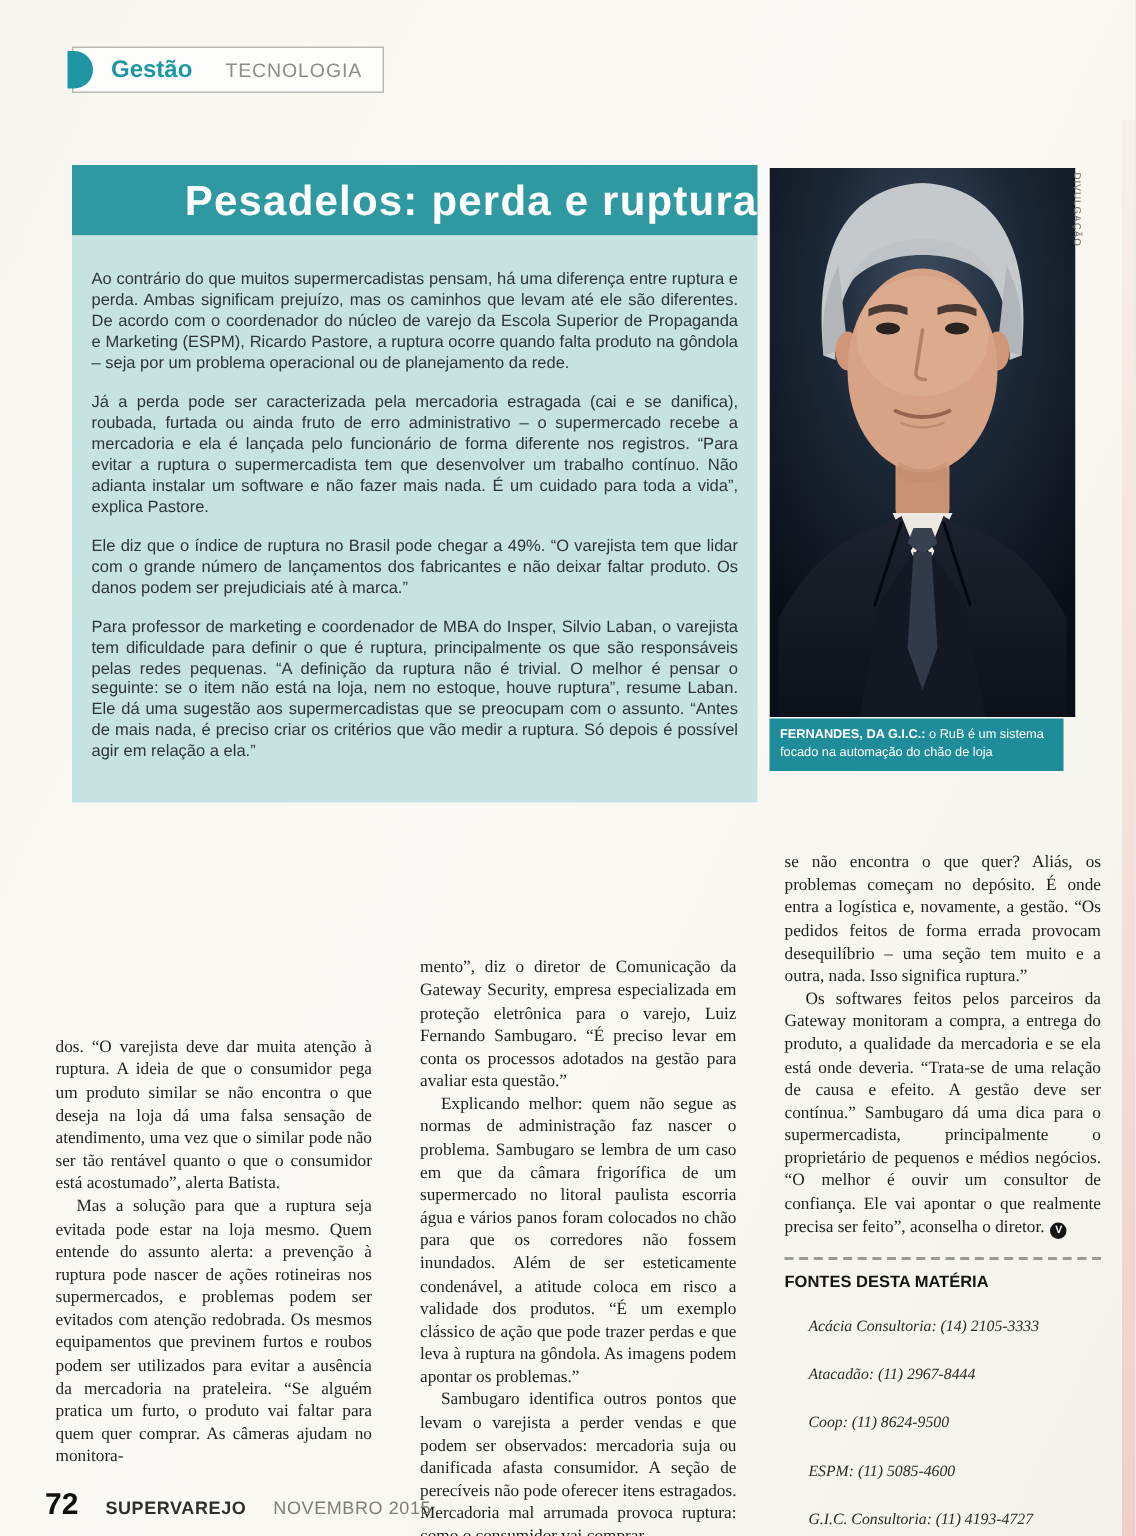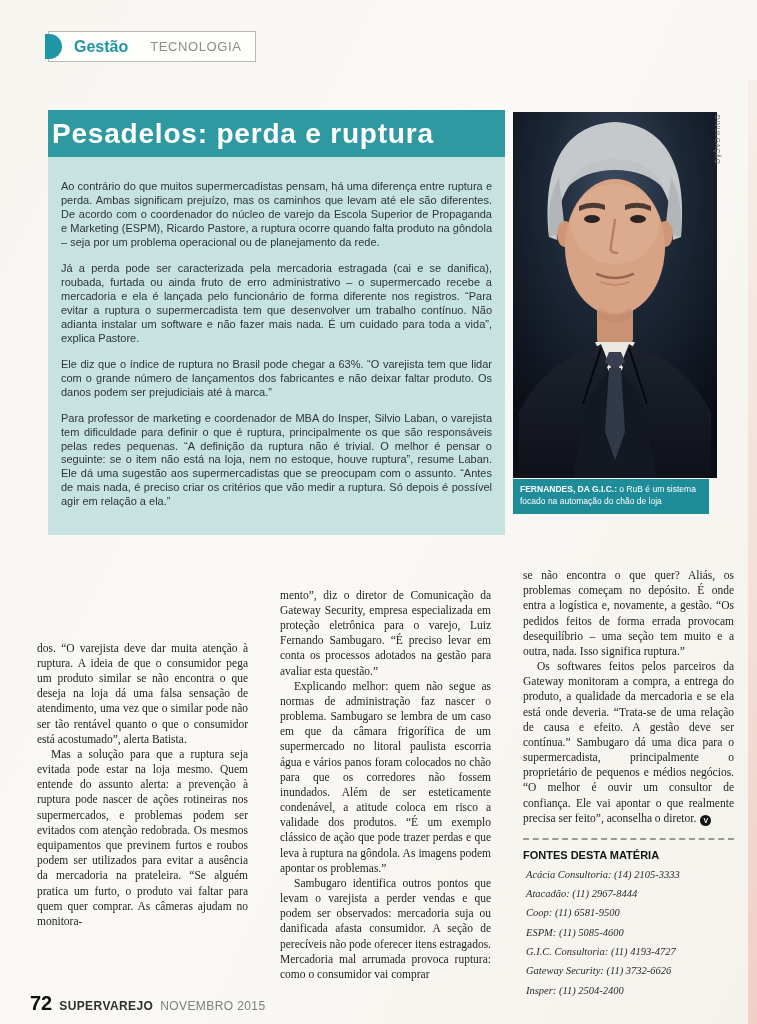--- a/index.html
+++ b/index.html
@@ -37,20 +37,21 @@
 
   
   .title-bar {
     position: absolute; left: 48px; top: 110px; width: 457px; height: 47px;
     background: #2f99a2;
   }
   .title-bar h1 {
     margin: 0; padding: 8px 0 0 4px;
     font-size: 28px; font-weight: bold; color: #ffffff; letter-spacing: 0.8px;
     font-family: "Liberation Sans", sans-serif;
+    text-align: right;
   }
   .intro {
     position: absolute; left: 48px; top: 157px; width: 457px; height: 378px;
     background: #c7e3e1; padding: 11px 13px; overflow: hidden;
   }
   .intro p.intro-p {
     margin: 12px 0 9px 0;
     font-size: 11px; line-height: 1.27; font-weight: normal;
     color: #2e3437; text-align: justify;
   }
@@ -91,30 +92,30 @@
   }
 
   
   .sources { margin-top: 12px; border-top: 2px dashed #9a9a96; padding-top: 9px; }
   .sources-heading {
     font-family: "Liberation Sans", sans-serif;
     font-weight: bold; font-size: 11px; color: #141414;
     margin-bottom: 6px;
   }
   .sources-list p {
-    margin: 3px;
+    margin: 16px;
     font-family: "Liberation Serif", serif; font-style: italic;
     font-size: 10.5px; line-height: 1.55; color: #2a2a2a;
     text-align: left; text-indent: 0 !important;
   }
 
   
   .footer {
     position: absolute; left: 30px; top: 992px;
-    display: flex; align-items: baseline; gap: 7px;
+    display: flex; align-items: baseline; gap: 18px;
   }
   .pagenum { font-size: 20px; font-weight: bold; color: #101010; }
   .mag { font-size: 12px; font-weight: bold; color: #2e2e2c; letter-spacing: 0.4px; }
   .issue { font-size: 12px; color: #7d7d79; letter-spacing: 0.4px; }
 </style>
 </head>
 <body>
 
 <div class="page">
 
@@ -124,21 +125,21 @@
     <span class="badge-category">TECNOLOGIA</span>
   </div>
 
   <div class="title-bar">
     <h1>Pesadelos: perda e ruptura</h1>
   </div>
 
   <div class="intro">
       <p class="intro-p">Ao contrário do que muitos supermercadistas pensam, há uma diferença entre ruptura e perda. Ambas significam prejuízo, mas os caminhos que levam até ele são diferentes. De acordo com o coordenador do núcleo de varejo da Escola Superior de Propaganda e Marketing (ESPM), Ricardo Pastore, a ruptura ocorre quando falta produto na gôndola – seja por um problema operacional ou de planejamento da rede.</p>
       <p class="intro-p">Já a perda pode ser caracterizada pela mercadoria estragada (cai e se danifica), roubada, furtada ou ainda fruto de erro administrativo – o supermercado recebe a mercadoria e ela é lançada pelo funcionário de forma diferente nos registros. “Para evitar a ruptura o supermercadista tem que desenvolver um trabalho contínuo. Não adianta instalar um software e não fazer mais nada. É um cuidado para toda a vida”, explica Pastore.</p>
-      <p class="intro-p">Ele diz que o índice de ruptura no Brasil pode chegar a 63%. “O varejista tem que lidar com o grande número de lançamentos dos fabricantes e não deixar faltar produto. Os danos podem ser prejudiciais até à marca.”</p>
+      <p class="intro-p">Ele diz que o índice de ruptura no Brasil pode chegar a 49%. “O varejista tem que lidar com o grande número de lançamentos dos fabricantes e não deixar faltar produto. Os danos podem ser prejudiciais até à marca.”</p>
       <p class="intro-p">Para professor de marketing e coordenador de MBA do Insper, Silvio Laban, o varejista tem dificuldade para definir o que é ruptura, principalmente os que são responsáveis pelas redes pequenas. “A definição da ruptura não é trivial. O melhor é pensar o seguinte: se o item não está na loja, nem no estoque, houve ruptura”, resume Laban. Ele dá uma sugestão aos supermercadistas que se preocupam com o assunto. “Antes de mais nada, é preciso criar os critérios que vão medir a ruptura. Só depois é possível agir em relação a ela.”</p>
     </div>
 
   <figure class="photo-wrap" style="margin:0;">
     <div class="photo">
       <svg width="204" height="366" viewBox="0 0 204 366" xmlns="http://www.w3.org/2000/svg">
         <defs>
           <radialGradient id="bgGlow" cx="50%" cy="22%" r="75%">
             <stop offset="0%" stop-color="#3c4c60"></stop>
             <stop offset="45%" stop-color="#1c2736"></stop>
@@ -208,21 +209,21 @@
     <div class="col">
       <div class="paras">
           <p>se não encontra o que quer? Aliás, os problemas começam no depósito. É onde entra a logística e, novamente, a gestão. “Os pedidos feitos de forma errada provocam desequilíbrio – uma seção tem muito e a outra, nada. Isso significa ruptura.”</p>
           <p>Os softwares feitos pelos parceiros da Gateway monitoram a compra, a entrega do produto, a qualidade da mercadoria e se ela está onde deveria. “Trata-se de uma relação de causa e efeito. A gestão deve ser contínua.” Sambugaro dá uma dica para o supermercadista, principalmente o proprietário de pequenos e médios negócios. “O melhor é ouvir um consultor de confiança. Ele vai apontar o que realmente precisa ser feito”, aconselha o diretor.<span class="endmark">V</span></p>
         </div>
       <div class="sources">
         <div class="sources-heading">FONTES DESTA MATÉRIA</div>
         <div class="sources-list">
             <p>Acácia Consultoria: (14) 2105-3333</p>
             <p>Atacadão: (11) 2967-8444</p>
-            <p>Coop: (11) 6581-9500</p>
+            <p>Coop: (11) 8624-9500</p>
             <p>ESPM: (11) 5085-4600</p>
             <p>G.I.C. Consultoria: (11) 4193-4727</p>
             <p>Gateway Security: (11) 3732-6626</p>
             <p>Insper: (11) 2504-2400</p>
           </div>
       </div>
     </div>
   </div>
 
   <div class="footer">

